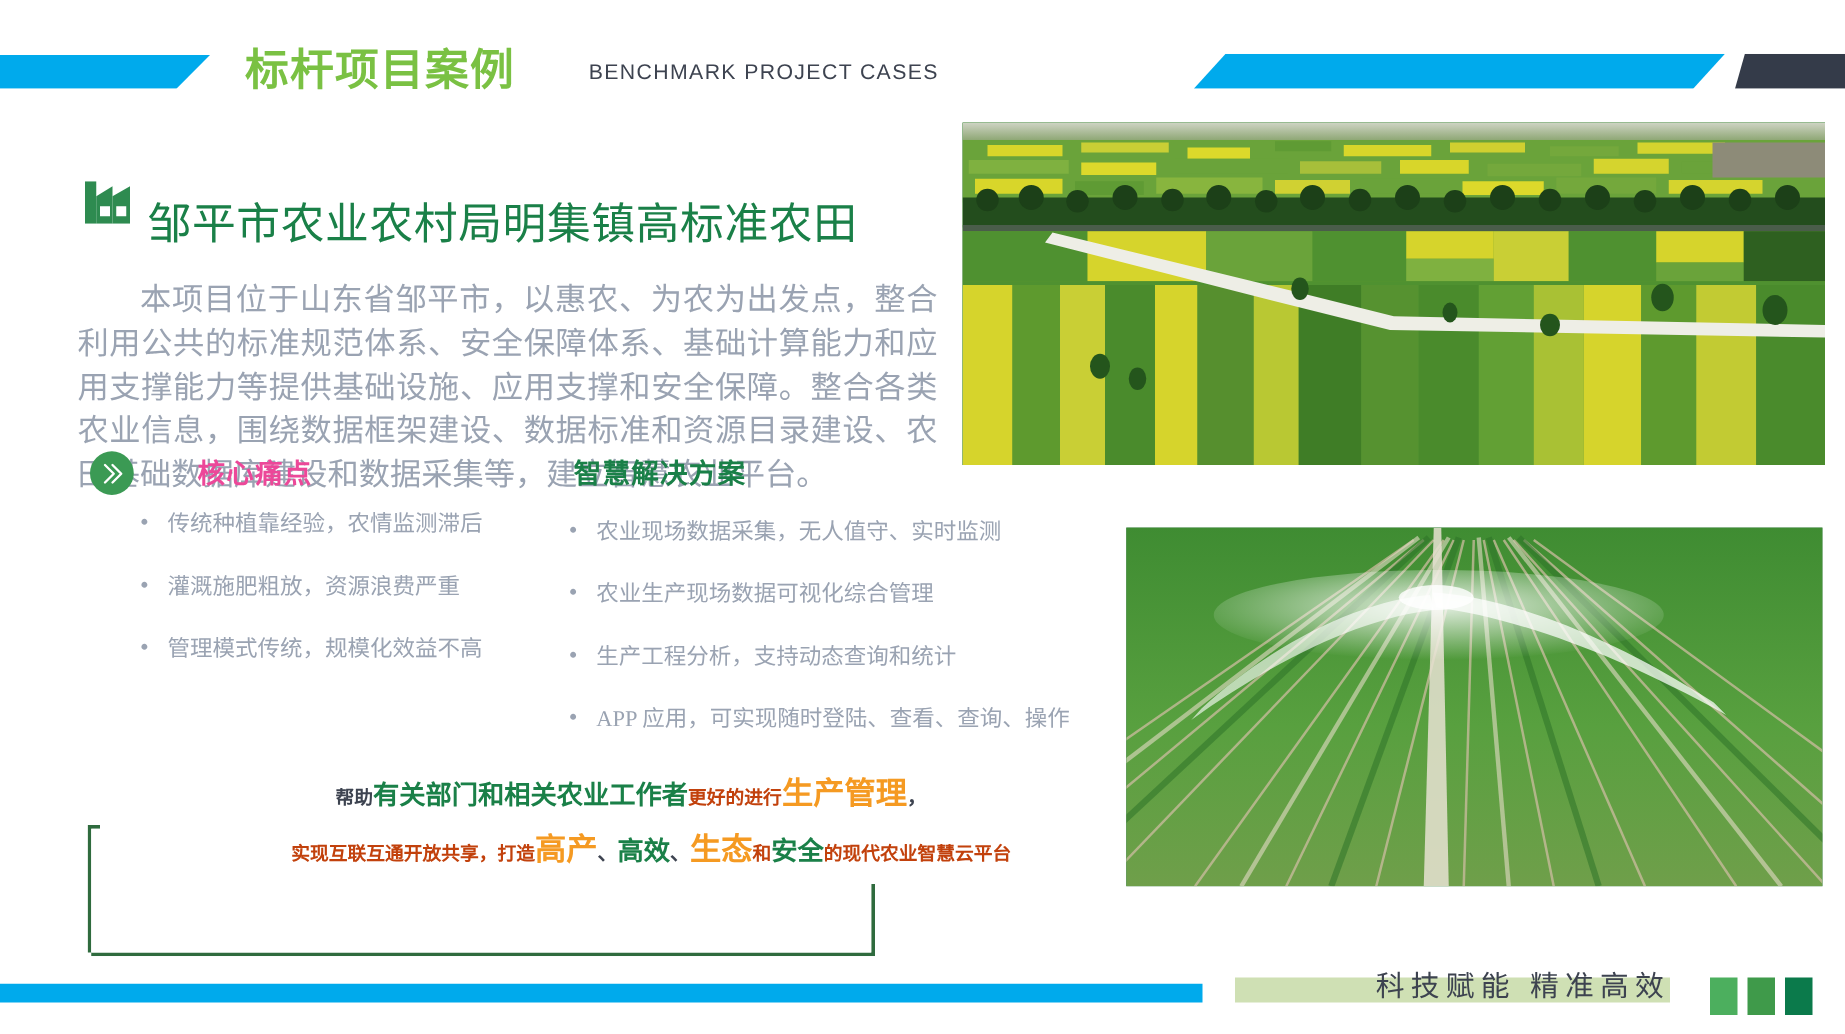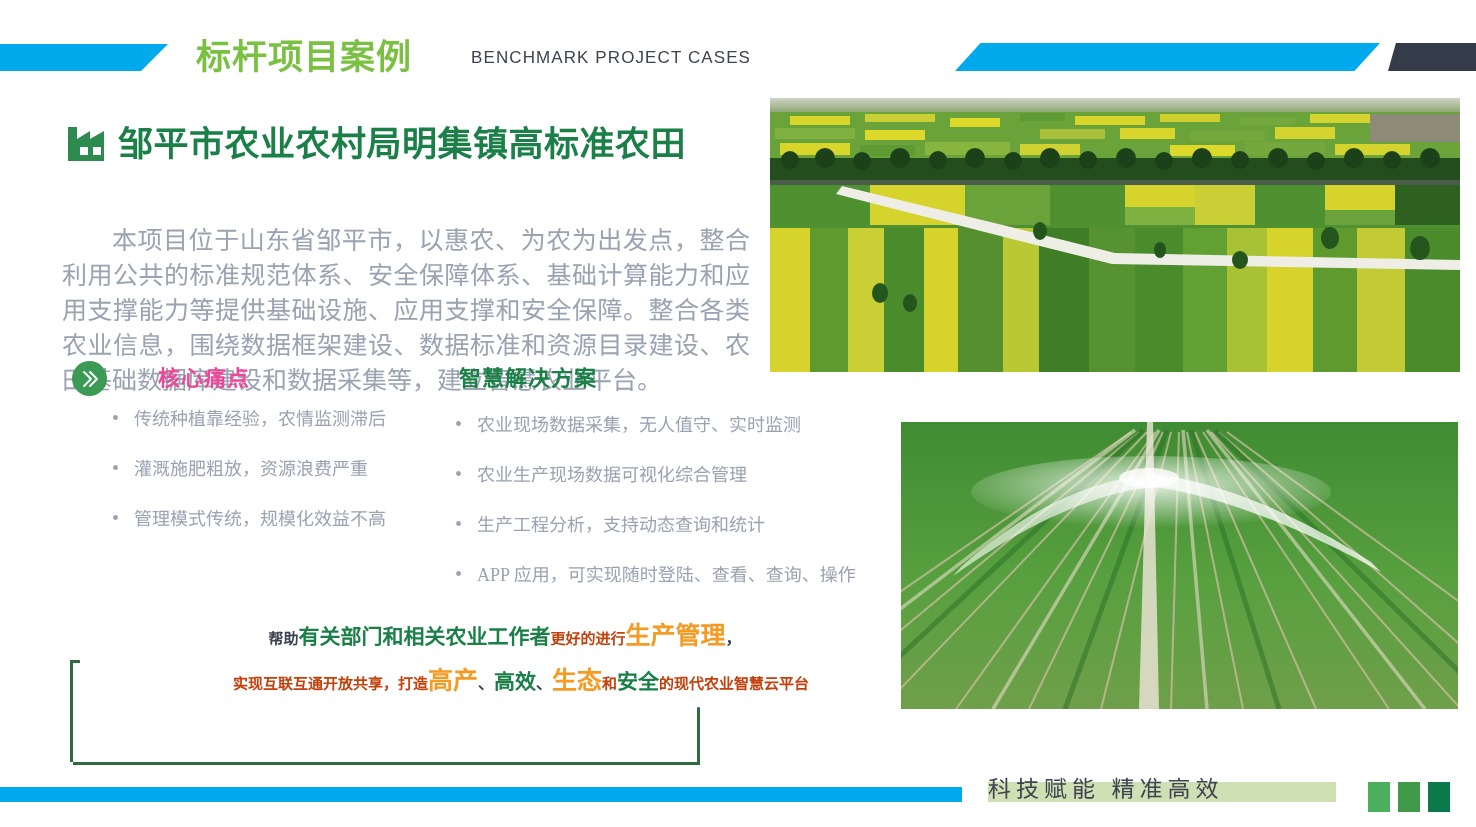--- a/index.html
+++ b/index.html
@@ -81,24 +81,25 @@
   }
   .factory-icon {
     width: 38px;
     height: 34px;
     margin-right: 12px;
     flex: 0 0 auto;
     display: block;
   }
   .proj-title-text {
     font-size: 35px;
-    font-weight: bold;
+    font-weight: normal;
     color: #1a8048;
     letter-spacing: 0.5px;
     line-height: 44px;
+    margin-top: 36px;
   }
 
   
   .proj-para {
     position: absolute;
     left: 62px;
     top: 198px;
     width: 688px;
     font-family: "Liberation Serif", "DejaVu Serif", serif;
     font-size: 25px;
@@ -258,21 +259,21 @@
     top: 782px;
     width: 348px;
     height: 20px;
     background: #cfe0b4;
   }
   .footer-slogan-text {
     position: absolute;
     left: 988px;
     top: 772px;
     width: 348px;
-    text-align: left;
+    text-align: right;
     font-size: 23px;
     color: #3d4350;
     letter-spacing: 5px;
     line-height: 34px;
     white-space: nowrap;
   }
   .sq {
     position: absolute;
     top: 782px;
     width: 22px;

